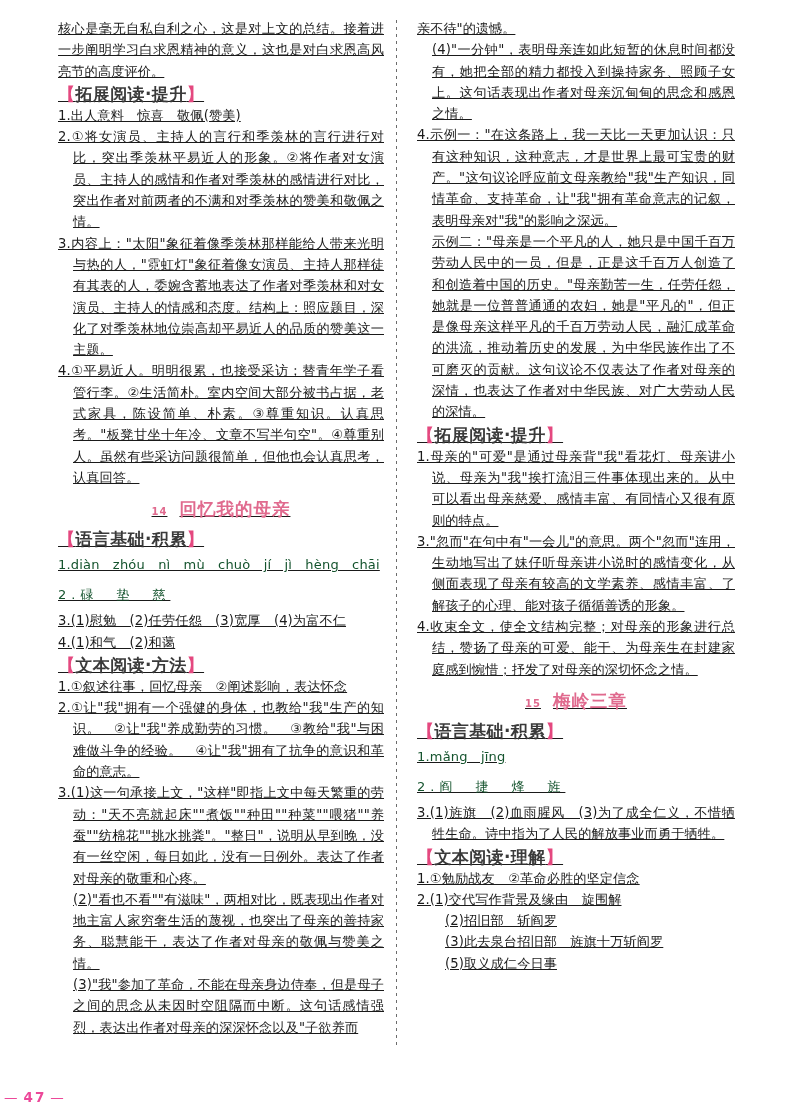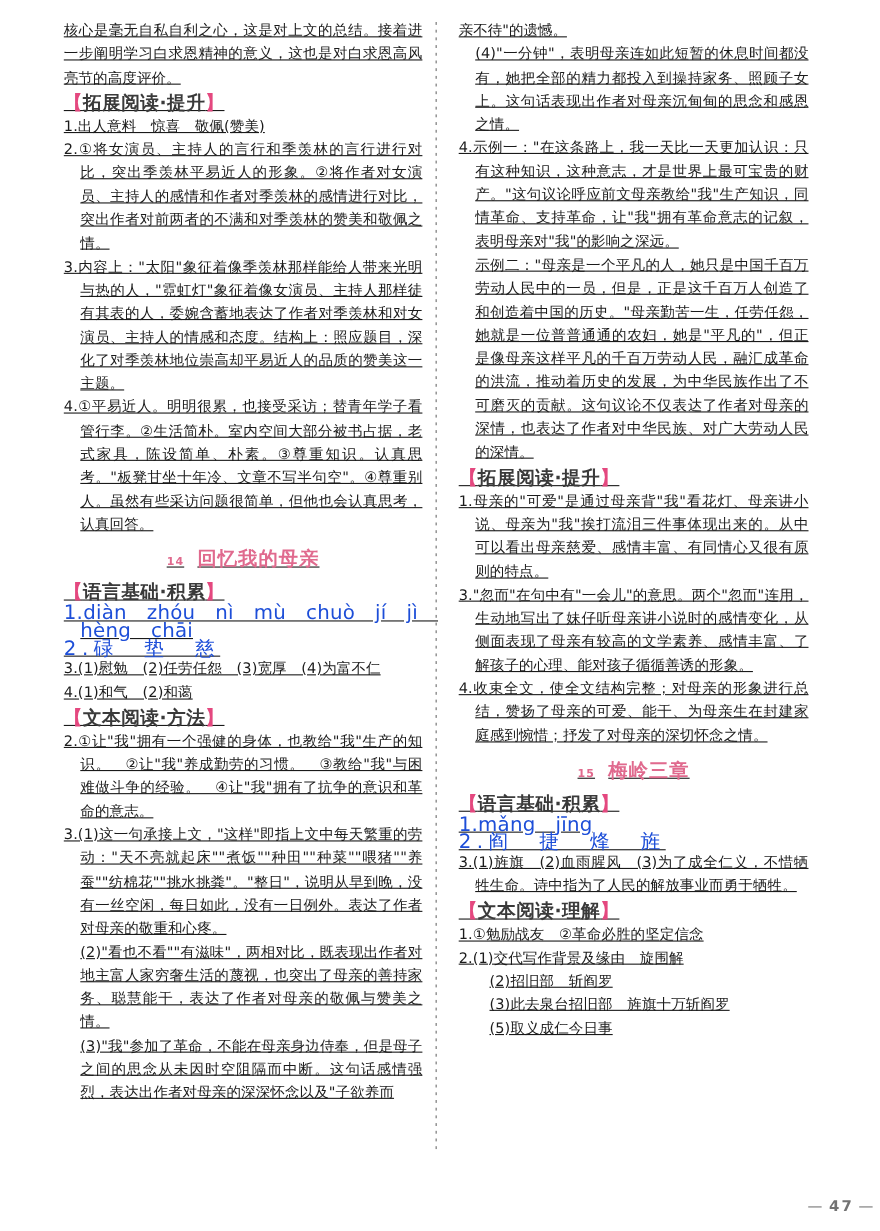--- a/index.html
+++ b/index.html
@@ -108,40 +108,40 @@
     font-family: "DejaVu Serif", "Liberation Serif", serif;
   }
   .chapter .cnum {
     font-size: 10px;
     margin-right: 12px;
     font-family: "DejaVu Sans", "Liberation Sans", sans-serif;
   }
 
   
   .pinyin {
-    font-size: 18px;
-    line-height: 16px;
+    font-size: 13px;
+    line-height: 30px;
     margin: 0;
     padding-left: 15px;
     text-indent: -15px;
     letter-spacing: 0.2px;
-    color: #1d4ed8;
+    color: #14532d;
   }
 
   .chars { letter-spacing: 5px; }
 
   .footer {
     position: absolute;
     left: 0;
     right: 0;
     bottom: 14px;
-    text-align: right;
+    text-align: left;
     font-size: 13.5px;
     font-weight: 700;
-    color: #737373;
+    color: #ec4899;
     letter-spacing: 2px;
   }
   .footer .dash { font-weight: 400; padding: 0 4px; }
 </style>
 </head>
 <body>
 
 <div class="page">
   <div class="columns">
 
@@ -168,20 +168,21 @@
 
       <p class="pinyin">1.diàn　zhóu　nì　mù　chuò　jí　jì　hèng　chāi</p>
       <p class="pinyin chars">2.碌　垫　慈</p>
       <p class="num-item">3.(1)慰勉　(2)任劳任怨　(3)宽厚　(4)为富不仁</p>
       <p class="num-item">4.(1)和气　(2)和蔼</p>
 
       <div class="sec-head">
         <span class="brk">【</span><span class="txt">文本阅读·方法</span><span class="brk">】</span>
       </div>
 
+      <p class="num-item">1.①叙述往事，回忆母亲　②阐述影响，表达怀念</p>
       <p class="num-item">2.①让"我"拥有一个强健的身体，也教给"我"生产的知识。　②让"我"养成勤劳的习惯。　③教给"我"与困难做斗争的经验。　④让"我"拥有了抗争的意识和革命的意志。</p>
       <p class="num-item">3.(1)这一句承接上文，"这样"即指上文中每天繁重的劳动："天不亮就起床""煮饭""种田""种菜""喂猪""养蚕""纺棉花""挑水挑粪"。"整日"，说明从早到晚，没有一丝空闲，每日如此，没有一日例外。表达了作者对母亲的敬重和心疼。</p>
       <p class="num-item sub">(2)"看也不看""有滋味"，两相对比，既表现出作者对地主富人家穷奢生活的蔑视，也突出了母亲的善持家务、聪慧能干，表达了作者对母亲的敬佩与赞美之情。</p>
       <p class="num-item sub">(3)"我"参加了革命，不能在母亲身边侍奉，但是母子之间的思念从未因时空阻隔而中断。这句话感情强烈，表达出作者对母亲的深深怀念以及"子欲养而</p>
 
     </div>
 
     <div class="divider"></div>
 
     <div class="col col-right">

